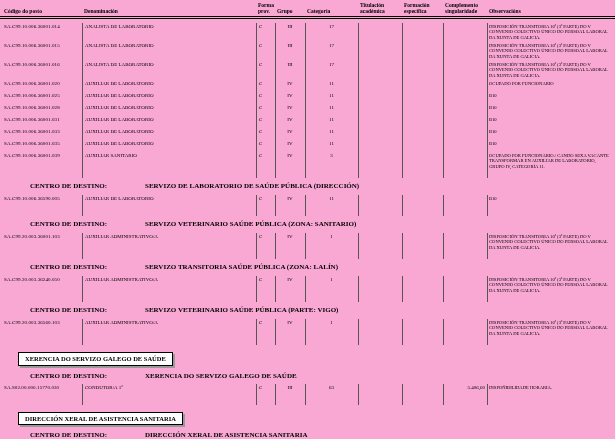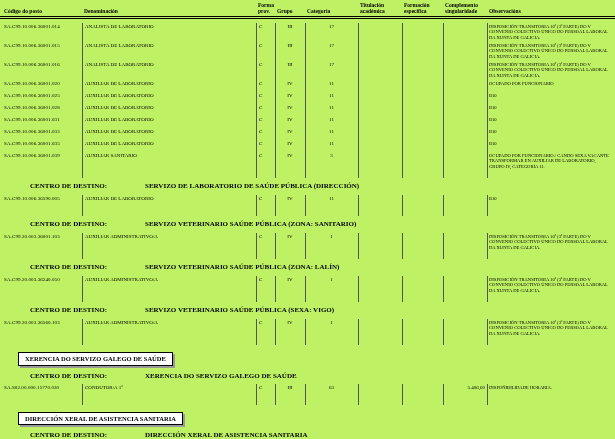--- a/index.html
+++ b/index.html
@@ -1,17 +1,17 @@
 <!DOCTYPE html>
 <html><head>
 <meta charset="utf-8">
 <style>
   html,body{margin:0;padding:0;background:#e9e9e9;}
   .page{
-    width:615px;height:439px;background:#bef264;color:#000;
+    width:615px;height:439px;background:#f9a8d4;color:#000;
     font-family:"Liberation Serif","DejaVu Serif",serif;
     overflow:hidden;position:relative;box-sizing:border-box;
   }
   .cols{
     display:grid;
     grid-template-columns:82px 174px 19px 30px 53px 44px 41px 44px 1fr;
   }
   
   .hdr{
     align-items:end;
@@ -230,21 +230,21 @@
           <div class="cell c-forma">C</div>
           <div class="cell c-grupo">IV</div>
           <div class="cell c-categoria">1</div>
           <div class="cell c-titulacion"></div>
           <div class="cell c-formacion"></div>
           <div class="cell c-complemento"></div>
           <div class="cell c-observacions">DISPOSICIÓN TRANSITORIA 10ª (3ª PARTE) DO V CONVENIO COLECTIVO ÚNICO DO PERSOAL LABORAL DA XUNTA DE GALICIA.</div>
         </div>
       </div><div class="centro">
         <span class="centro-label">CENTRO DE DESTINO:</span>
-        <span>SERVIZO VETERINARIO SAÚDE PÚBLICA (ZONA: LALÍN)</span>
+        <span>SERVIZO TRANSITORIA SAÚDE PÚBLICA (ZONA: LALÍN)</span>
       </div><div class="block">
         <div class="vl" style="left: 82px;"></div>
         <div class="vl" style="left: 256px;"></div>
         <div class="vl" style="left: 275px;"></div>
         <div class="vl" style="left: 305px;"></div>
         <div class="vl" style="left: 358px;"></div>
         <div class="vl" style="left: 402px;"></div>
         <div class="vl" style="left: 443px;"></div>
         <div class="vl" style="left: 487px;"></div>
         <div class="cols row">
@@ -253,21 +253,21 @@
           <div class="cell c-forma">C</div>
           <div class="cell c-grupo">IV</div>
           <div class="cell c-categoria">1</div>
           <div class="cell c-titulacion"></div>
           <div class="cell c-formacion"></div>
           <div class="cell c-complemento"></div>
           <div class="cell c-observacions">DISPOSICIÓN TRANSITORIA 10ª (3ª PARTE) DO V CONVENIO COLECTIVO ÚNICO DO PERSOAL LABORAL DA XUNTA DE GALICIA.</div>
         </div>
       </div><div class="centro">
         <span class="centro-label">CENTRO DE DESTINO:</span>
-        <span>SERVIZO VETERINARIO SAÚDE PÚBLICA (SEXA: VIGO)</span>
+        <span>SERVIZO VETERINARIO SAÚDE PÚBLICA (PARTE: VIGO)</span>
       </div><div class="block">
         <div class="vl" style="left: 82px;"></div>
         <div class="vl" style="left: 256px;"></div>
         <div class="vl" style="left: 275px;"></div>
         <div class="vl" style="left: 305px;"></div>
         <div class="vl" style="left: 358px;"></div>
         <div class="vl" style="left: 402px;"></div>
         <div class="vl" style="left: 443px;"></div>
         <div class="vl" style="left: 487px;"></div>
         <div class="cols row">

